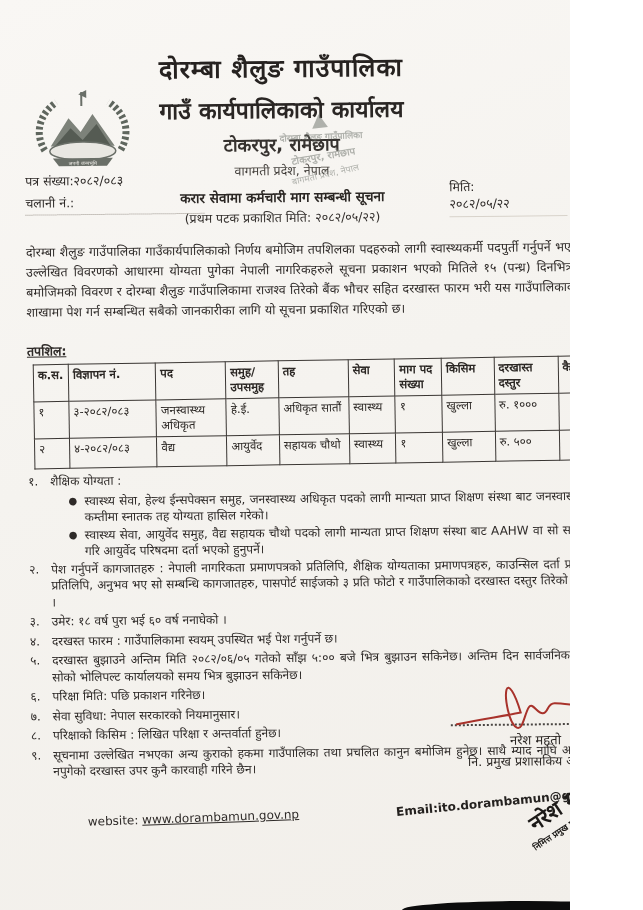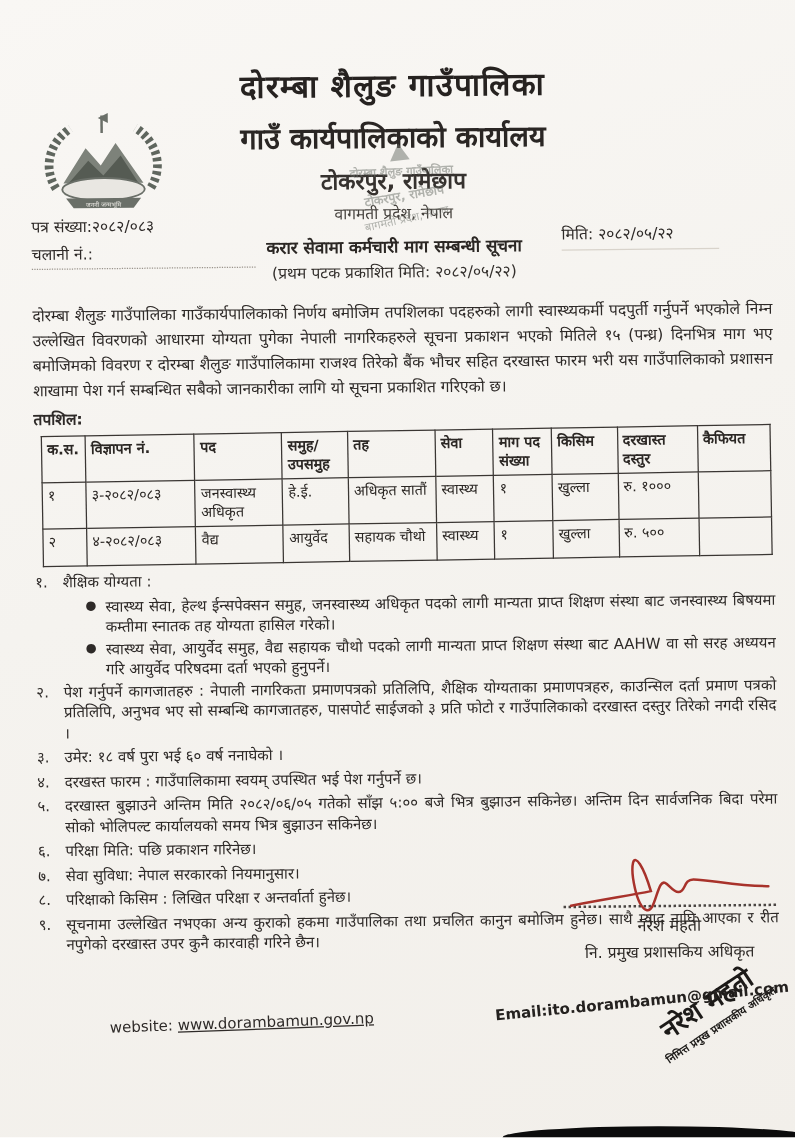--- a/index.html
+++ b/index.html
@@ -1,20 +1,20 @@
 <!DOCTYPE html>
 <html><head>
 <meta charset="utf-8">
 <style>
   * { margin:0; padding:0; box-sizing:border-box; }
   html,body { width:643px; height:910px; }
   body { font-family:"DejaVu Sans", sans-serif; }
 
   .page {
-    position:relative; width:636px; height:910px; overflow:hidden;
+    position:relative; width:570px; height:910px; overflow:hidden;
     background: linear-gradient(160deg,#f9f7f4 0%,#f5f3ef 45%,#f2efea 100%);
     color:#2e2a28;
   }
   .content { position:absolute; inset:0; transform:rotate(-0.6deg); }
 
   
   .masthead { position:absolute; top:50px; left:0; width:100%; text-align:center; }
   .org-name  { font-size:25px; font-weight:bold; letter-spacing:1px; color:#262220; }
   .office    { font-size:23px; font-weight:bold; margin-top:9px; color:#2a2624; }
   .address   { font-size:18px; font-weight:bold; margin-top:7px; color:#36322f; }
@@ -36,22 +36,22 @@
           opacity:0.5; color:#6a6f68; text-align:center; transform:rotate(-6deg);
           pointer-events:none; }
   .seal .seal-emblem { font-size:20px; line-height:18px; }
   .seal .seal-line1 { font-size:9px; font-weight:bold; transform:rotate(4deg); }
   .seal .seal-line2 { font-size:10px; font-weight:bold; margin-top:6px; transform:rotate(-3deg); }
   .seal .seal-line3 { font-size:9px; margin-top:5px; transform:rotate(-6deg); }
 
   
   .body-block { position:absolute; left:28px; top:240px; width:592px; }
   .intro { font-size:12.5px; line-height:20px; text-align:justify; color:#2e2a28; }
-  .tapasil { display:inline-block; font-size:12.5px; font-weight:bold; margin-top:4px;
-             }
+  .tapasil { display:inline-block; font-size:12.5px; font-weight:bold; margin-top:20px;
+             text-decoration:underline; }
 
   table.vacancy { border-collapse:collapse; width:584px; margin:3px 0 6px 6px;
                   transform:rotate(-0.35deg); font-size:11.5px; color:#2b2724; }
   table.vacancy th, table.vacancy td { border:1.5px solid #3a3633; padding:3px 4px;
                   text-align:left; vertical-align:top; line-height:15px; }
   table.vacancy th { font-weight:bold; }
   table.vacancy td { height:30px; }
   table.vacancy col:nth-child(1){width:6%} table.vacancy col:nth-child(2){width:15%}
   table.vacancy col:nth-child(3){width:12%} table.vacancy col:nth-child(4){width:9%}
   table.vacancy col:nth-child(5){width:12%} table.vacancy col:nth-child(6){width:8%}

